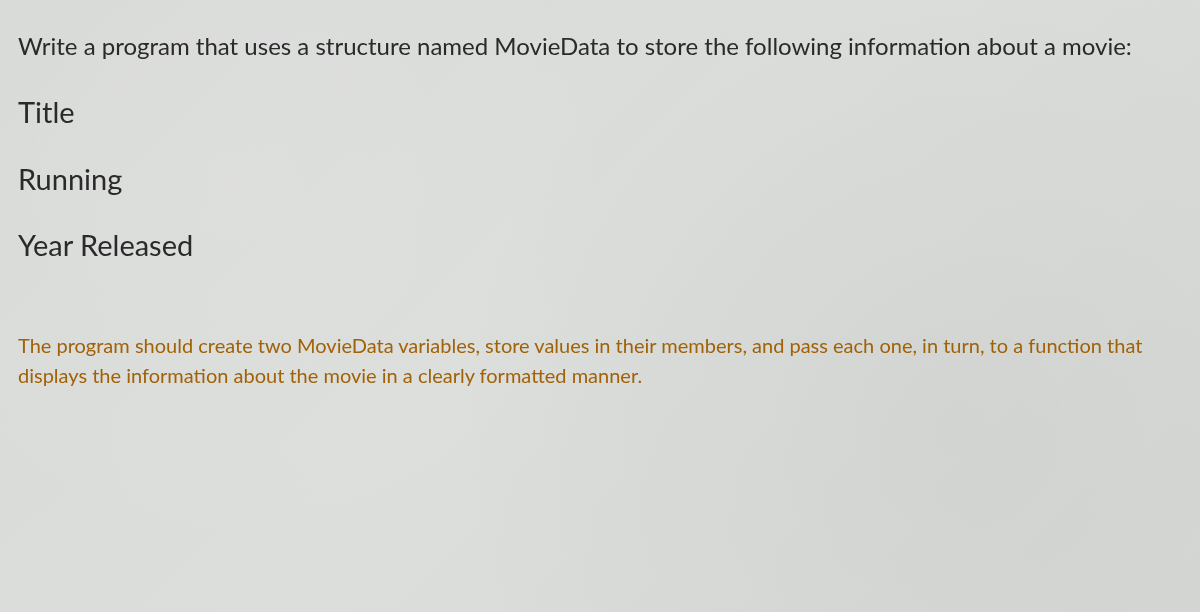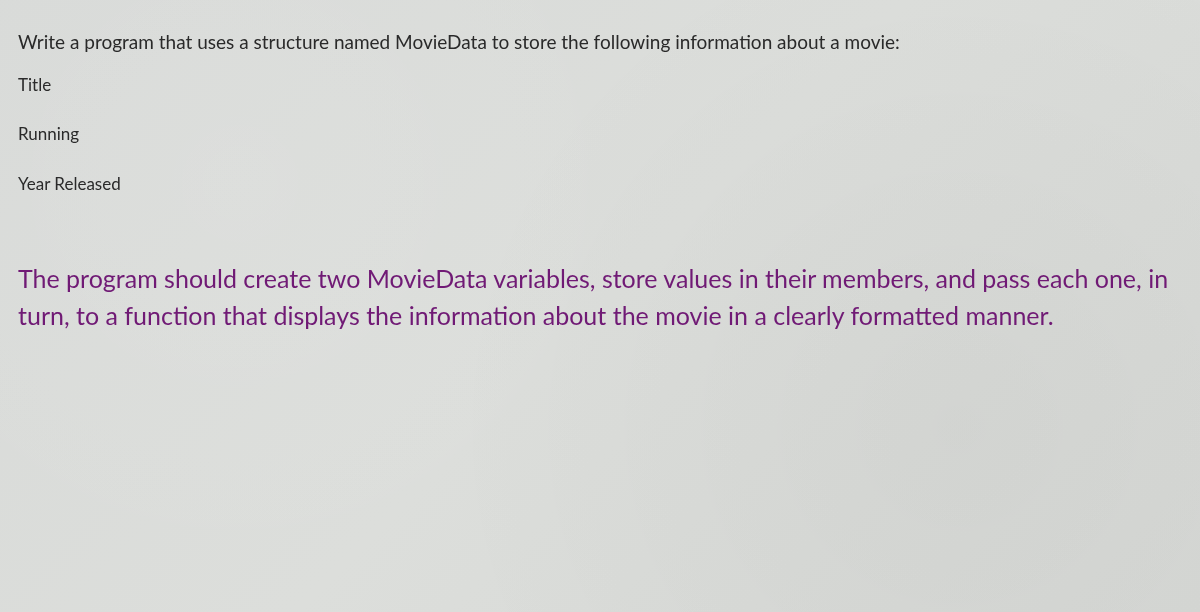--- a/index.html
+++ b/index.html
@@ -24,40 +24,40 @@
       background-image: 
         radial-gradient(circle at 20% 30%, rgba(255,255,255,0.08) 0%, transparent 40%),
         radial-gradient(circle at 80% 70%, rgba(0,0,0,0.03) 0%, transparent 50%);
       pointer-events: none;
     }
     .content {
       position: relative;
       z-index: 1;
     }
     .intro-line {
-      font-size: 19px;
+      font-size: 24px;
       line-height: 1.5;
       color: #2a2a2a;
       font-weight: 400;
-      margin-bottom: 16px;
+      margin-bottom: 28px;
     }
     .field-item {
-      font-size: 17px;
+      font-size: 29px;
       line-height: 1.4;
       color: #2a2a2a;
       font-weight: 400;
       margin-bottom: 26px;
     }
     .spacer {
       height: 38px;
     }
     .outro-line {
-      font-size: 25px;
+      font-size: 20px;
       line-height: 1.5;
-      color: #701a75;
+      color: #a16207;
       font-weight: 400;
     }
   </style>
 </head>
 <body>
 
 <div class="content">
   <p class="intro-line">Write a program that uses a structure named MovieData to store the following information about a movie:</p>
 
   <p class="field-item">Title</p>

